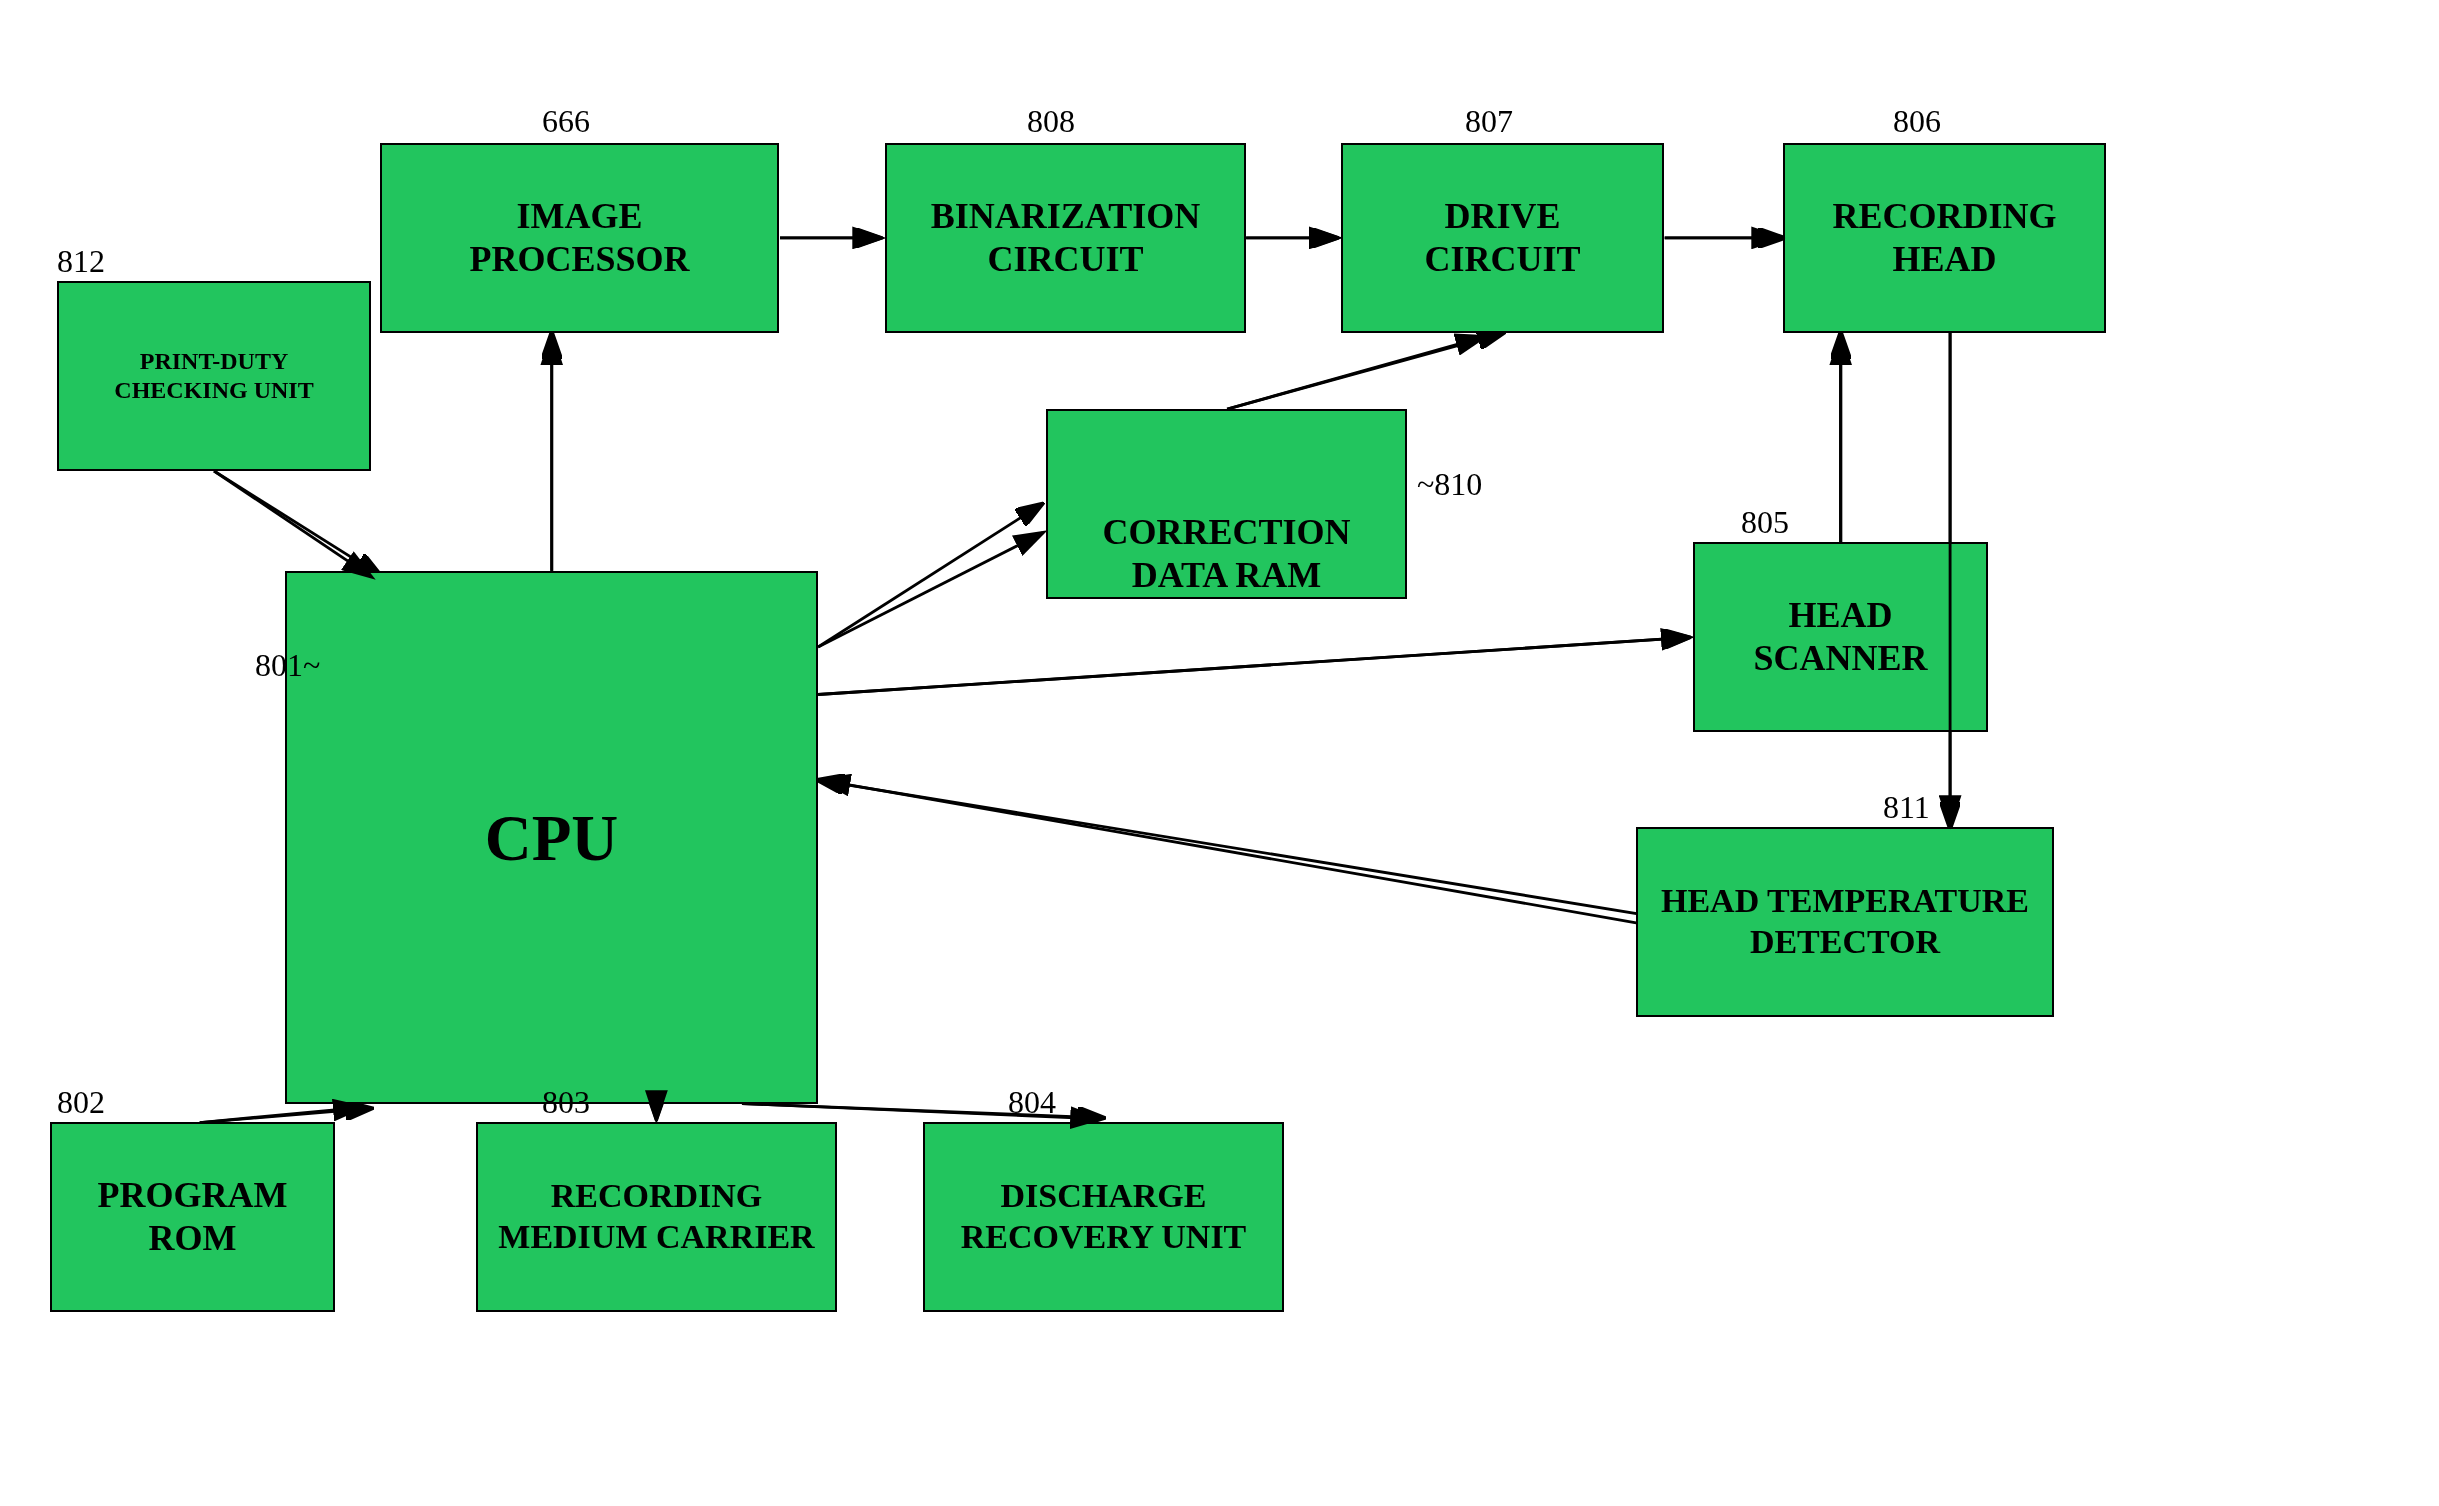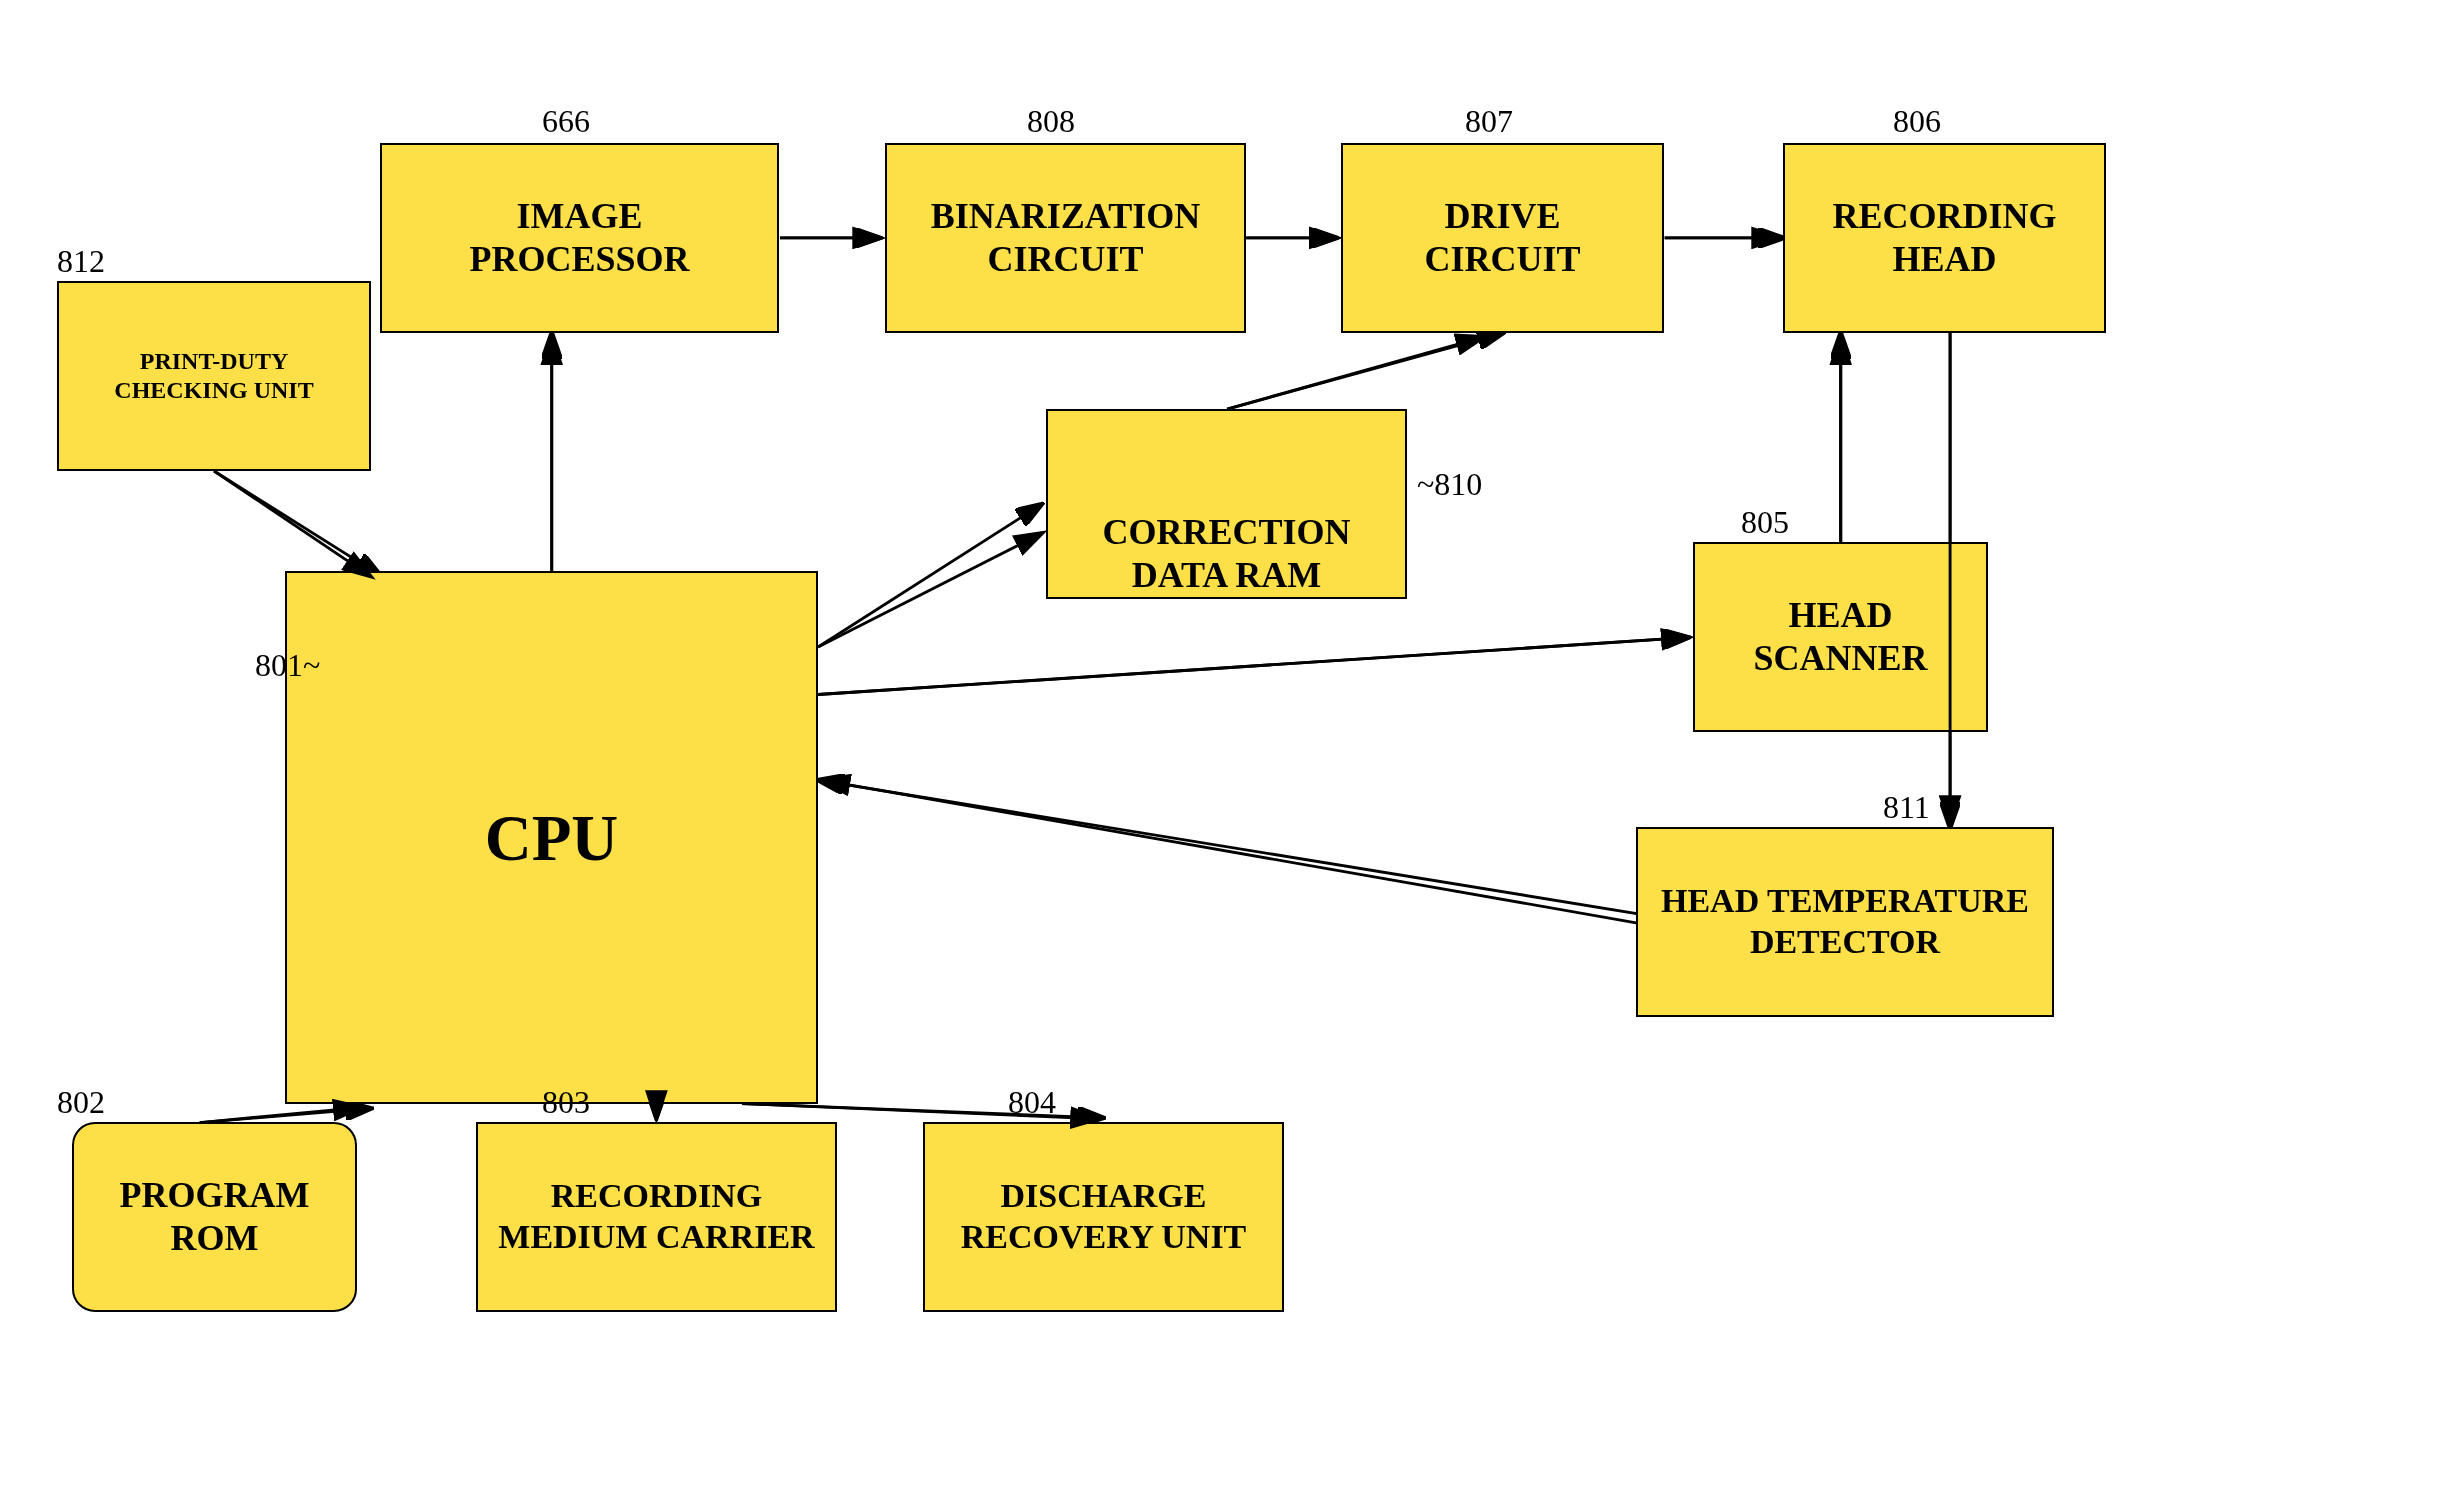--- a/index.html
+++ b/index.html
@@ -19,21 +19,21 @@
     .block {
       position: absolute;
       border: 2.9px solid #000;
       display: flex;
       align-items: center;
       justify-content: center;
       text-align: center;
       font-size: 34px;
       font-weight: bold;
       line-height: 1.2;
-      background: #fde047;
+      background: #22c55e;
     }
     .label {
       position: absolute;
       font-size: 32px;
       font-family: 'Times New Roman', Times, serif;
     }
     svg.arrows {
       position: absolute;
       top: 0;
       left: 0;
@@ -141,21 +141,21 @@
 SCANNER</span>
   </div>
   <span class="label" style="left:1741px; top:504px;">805</span>
 
   <div class="block" style="left:1636px; top:827px; width:418px; height:190px;">
     <span style="white-space:pre-line; font-size:34px; font-weight:bold;font-family:Liberation Serif, serif;">HEAD TEMPERATURE
 DETECTOR</span>
   </div>
   <span class="label" style="left:1883px; top:789px;">811</span>
 
-  <div class="block" style="left:72px; top:1122px; width:285px; height:190px;border-radius:23px;">
+  <div class="block" style="left:50px; top:1122px; width:285px; height:190px;">
     <span style="white-space:pre-line; font-size:36px; font-weight:bold;">PROGRAM
 ROM</span>
   </div>
   <span class="label" style="left:57px; top:1084px;">802</span>
 
   <div class="block" style="left:476px; top:1122px; width:361px; height:190px;">
     <span style="white-space:pre-line; font-size:34px; font-weight:bold;">RECORDING
 MEDIUM CARRIER</span>
   </div>
   <span class="label" style="left:542px; top:1084px;">803</span>

